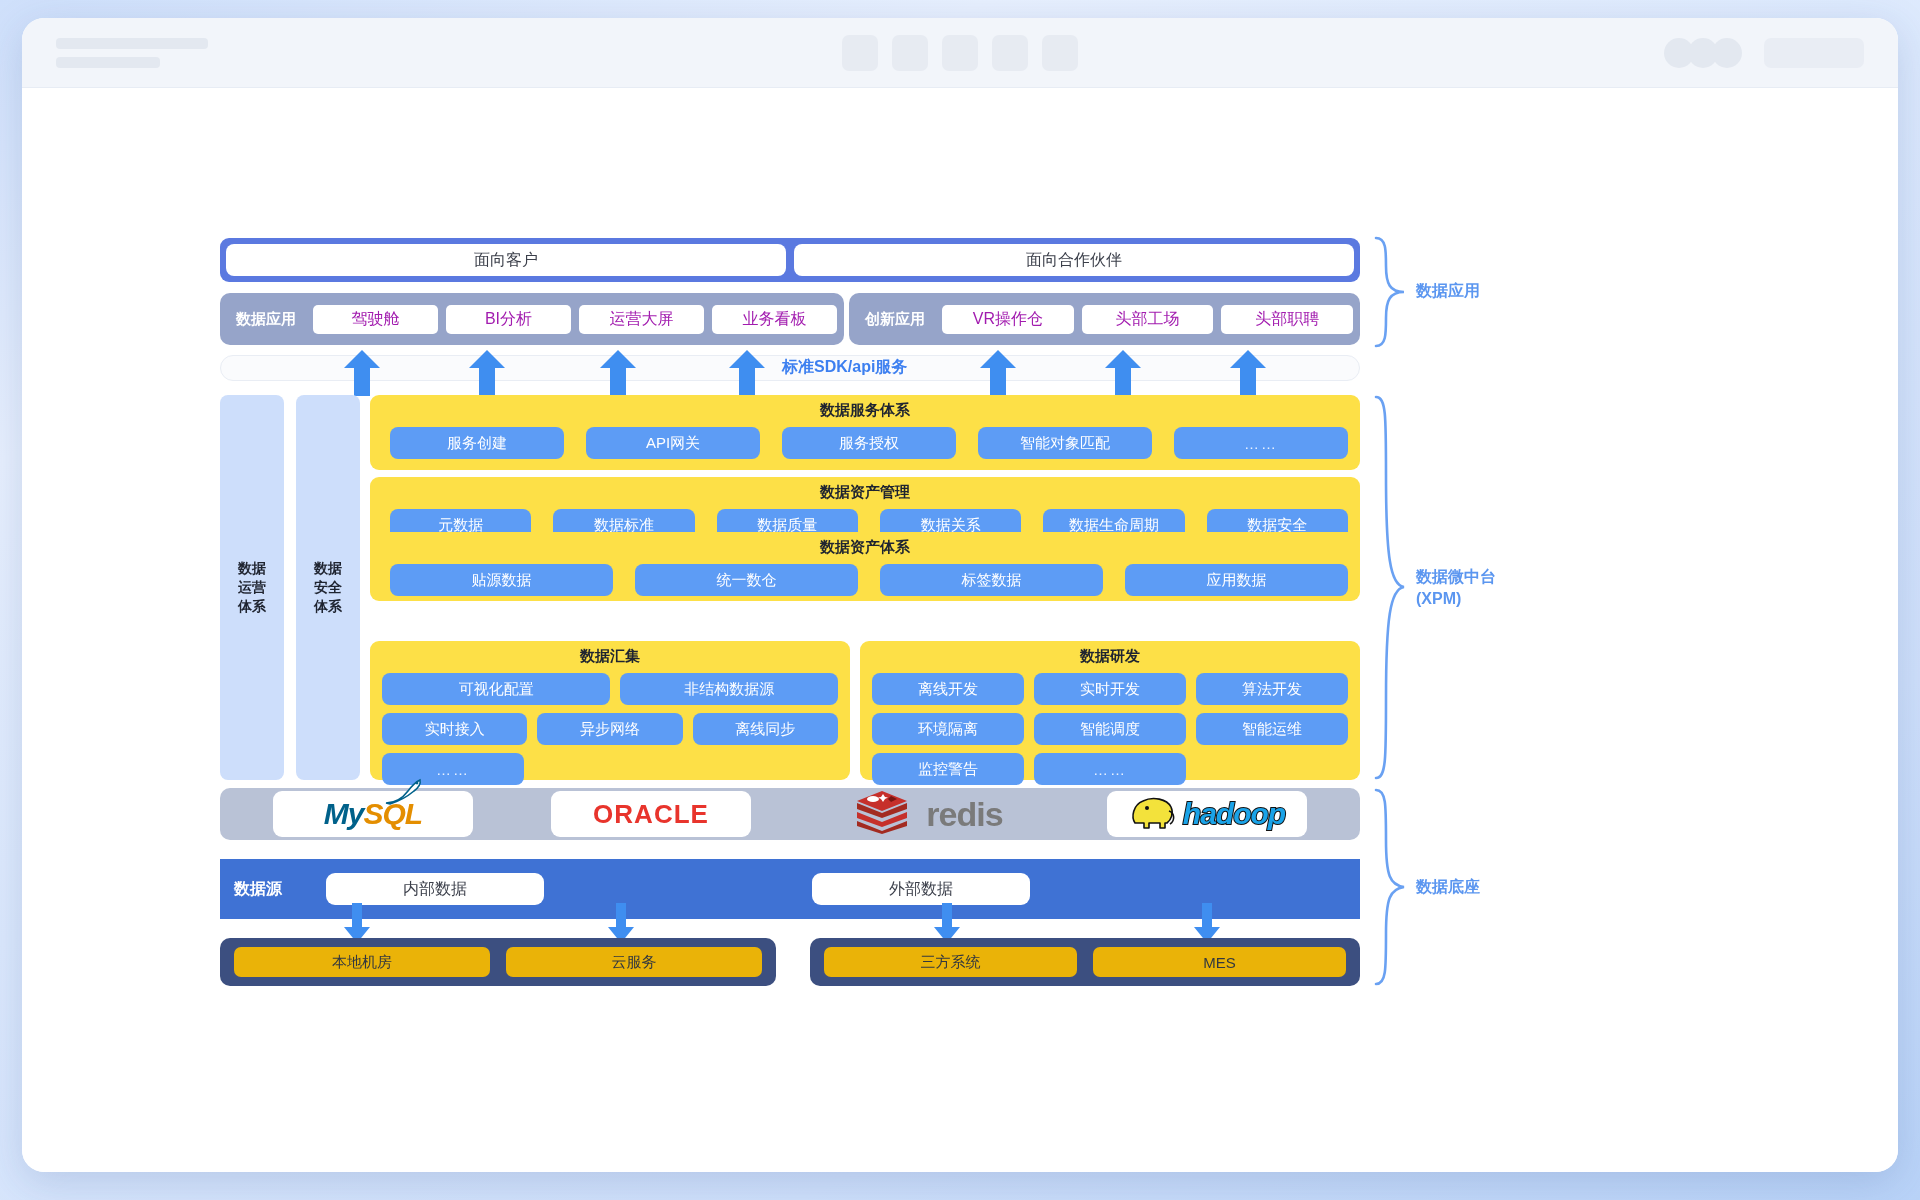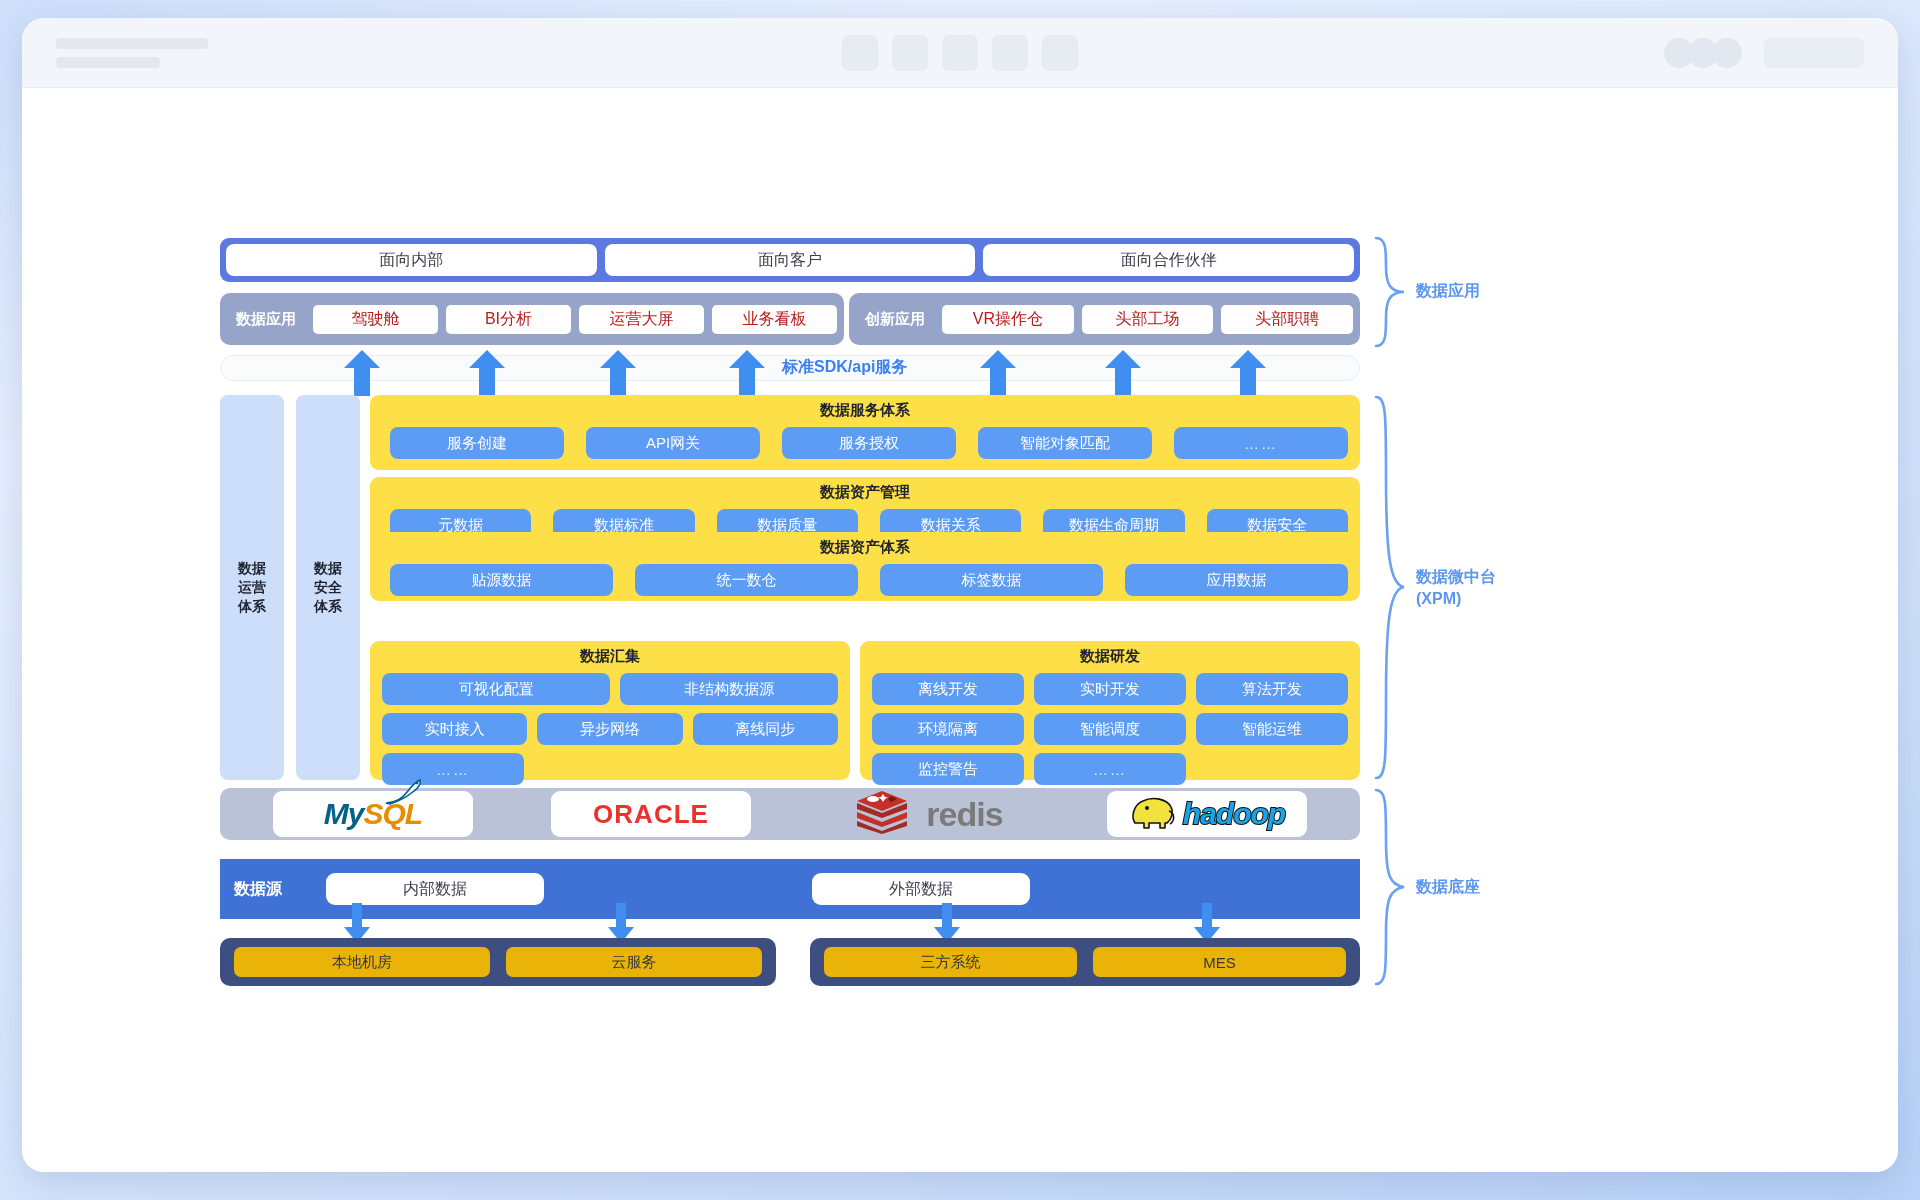--- a/index.html
+++ b/index.html
@@ -67,21 +67,21 @@
   
   .app-group {
     top:205px; height:52px; background:#96a4c9; border-radius:10px;
     display:flex; align-items:center; gap:8px; padding:0 7px;
   }
   .app-group.g1 { left:198px; width:624px; }
   .app-group.g2 { left:827px; width:511px; }
   .group-label { font-size:15px; color:#fff; font-weight:bold; padding:0 9px; white-space:nowrap; }
   .app-chip {
     flex:1; height:29px; background:#fff; border-radius:5px;
-    font-size:16px; color:#b91c1c; white-space:nowrap;
+    font-size:16px; color:#a21caf; white-space:nowrap;
   }
 
   
   .sdk-bar {
     left:198px; top:267px; width:1140px; height:26px;
     background:#fafbfd; border:1px solid #e9edf4; border-radius:13px;
   }
   .sdk-text {
     left:760px; top:269px; font-size:16px; color:#3c7ff0; font-weight:bold; white-space:nowrap;
   }
@@ -194,21 +194,20 @@
           <div class="tb-dot"></div>
           <div class="tb-dot"></div>
         </div>
         <div class="tb-pill"></div>
       </div>
     </div>
 
     <div id="canvas">
 
       <div class="abs facing-bar">
-        <div class="facing-chip ctr">面向内部</div>
         <div class="facing-chip ctr">面向客户</div>
         <div class="facing-chip ctr">面向合作伙伴</div>
       </div>
 
       <div class="abs app-group g1">
         <div class="group-label">数据应用</div>
         <div class="app-chip ctr">驾驶舱</div>
         <div class="app-chip ctr">BI分析</div>
         <div class="app-chip ctr">运营大屏</div>
         <div class="app-chip ctr">业务看板</div>

